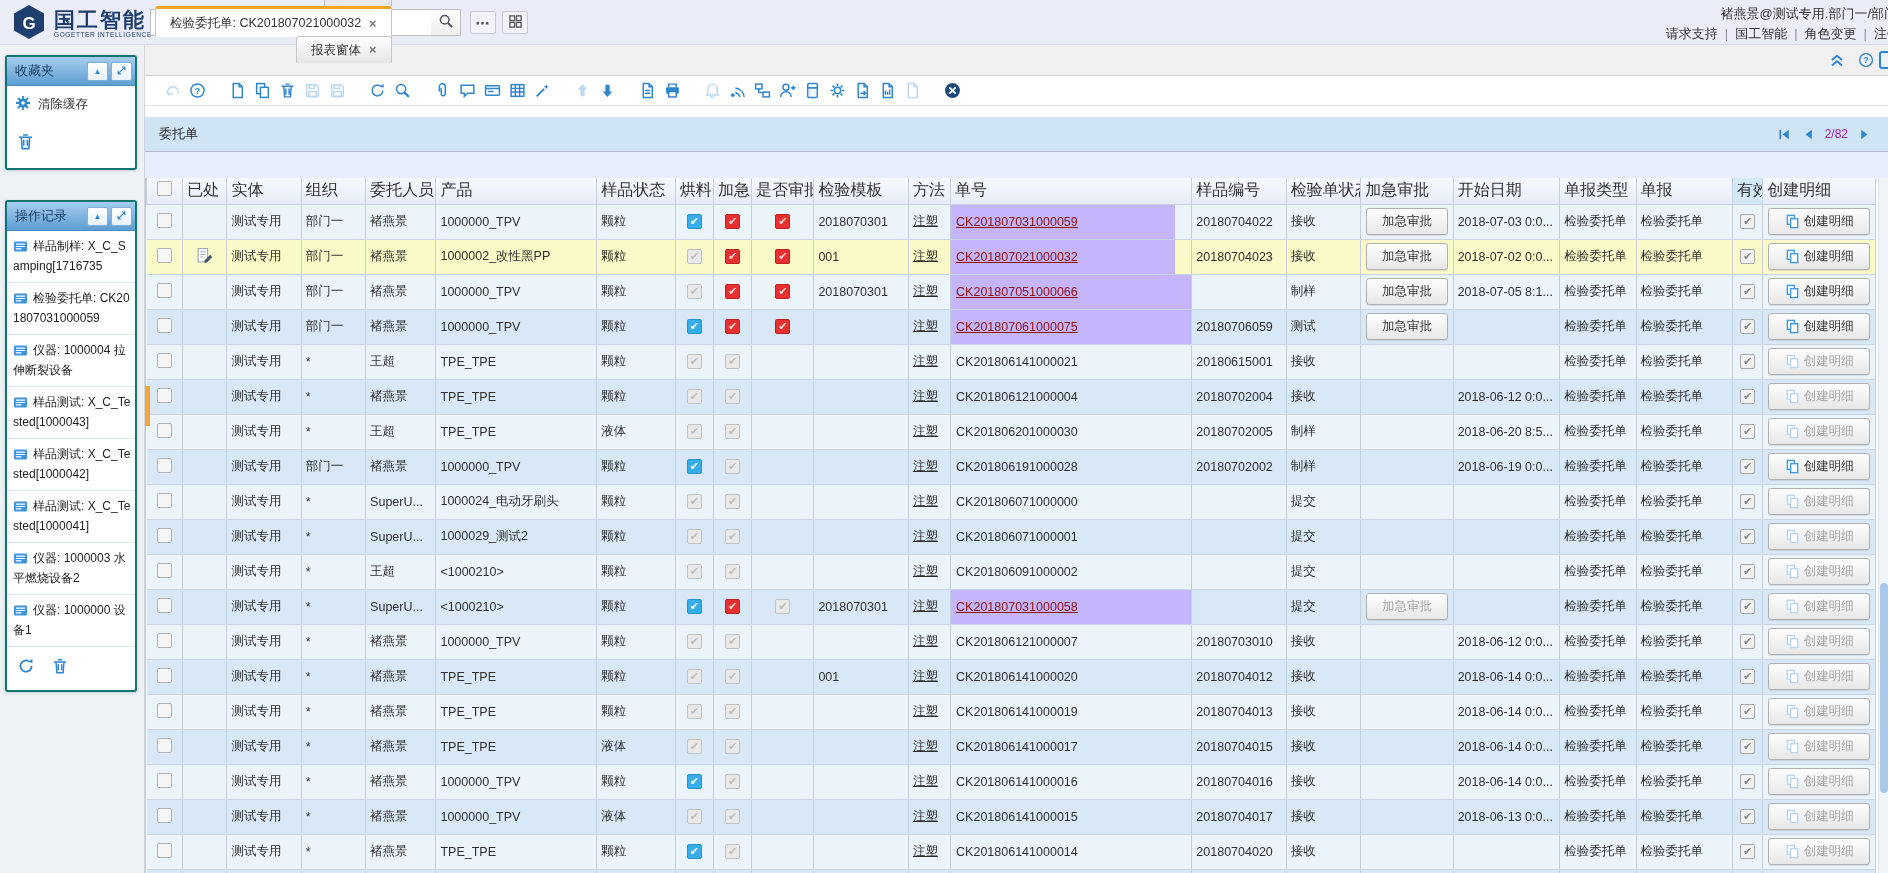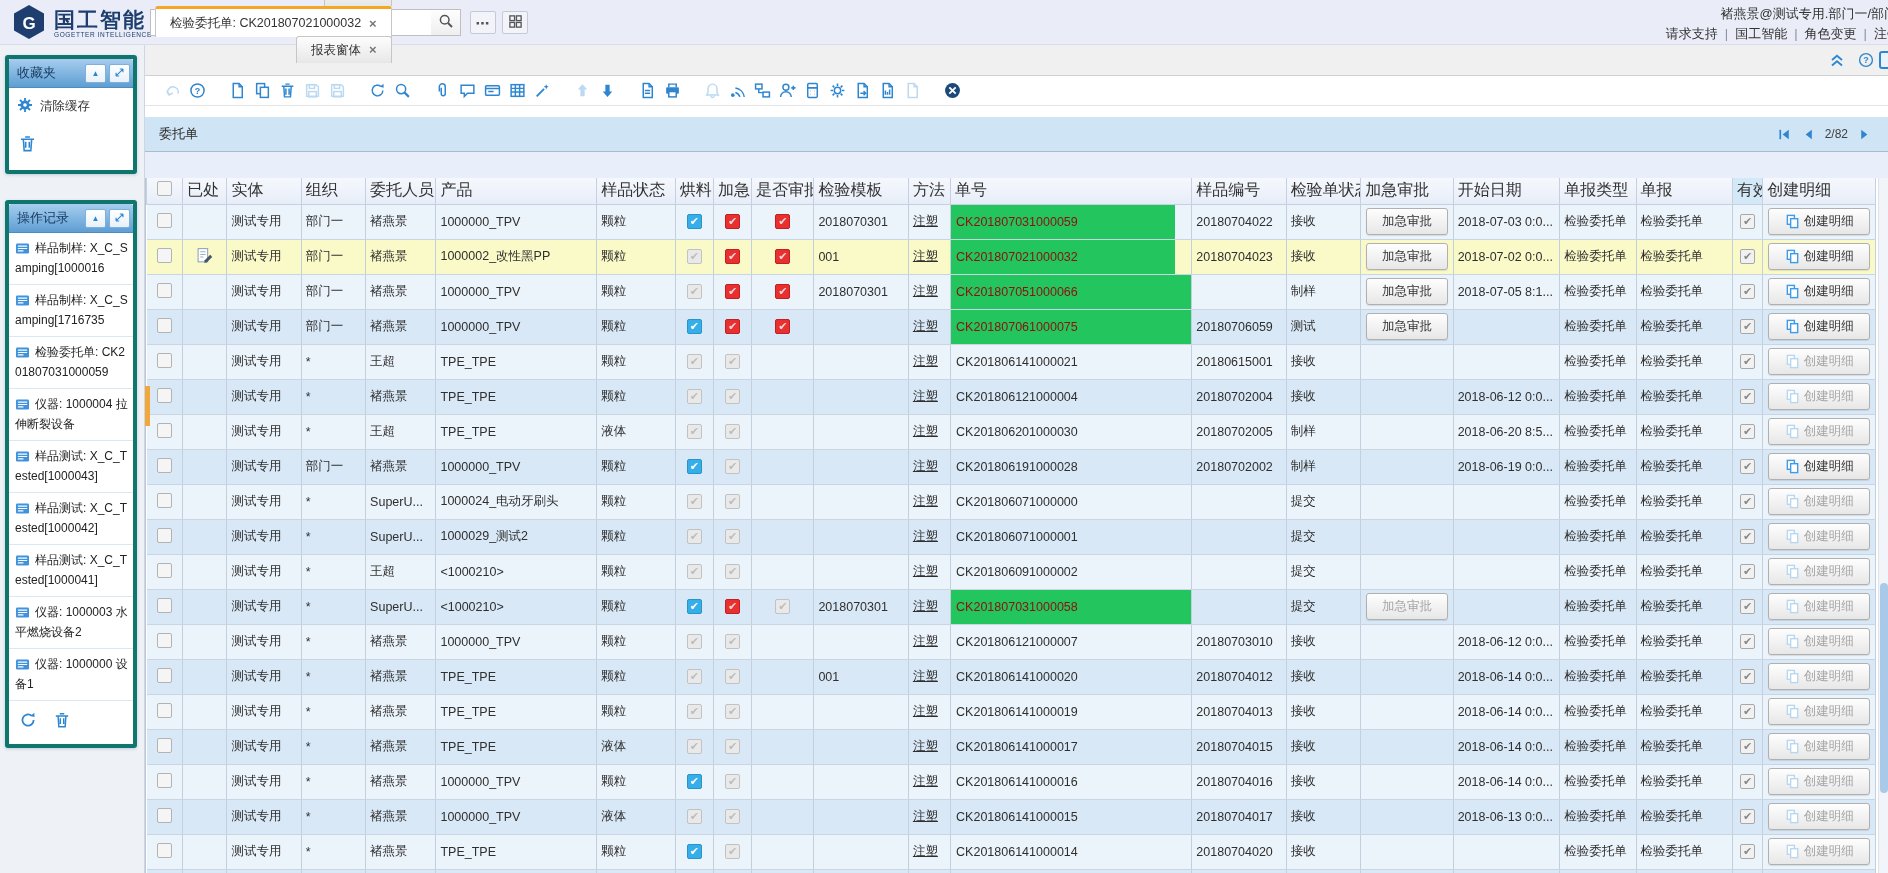--- a/index.html
+++ b/index.html
@@ -17,21 +17,21 @@
   .mini-btn { position:absolute; top:11px; width:26px; height:23px; border:1px solid #c5c9d6; border-radius:2px; background:#f2f4fa; display:flex; align-items:center; justify-content:center; color:#555; cursor:pointer; }
   #dots-btn { left:470px; font-size:14px; font-weight:bold; letter-spacing:1px; }
   #apps-btn { left:502px; }
   .user-line1 { position:absolute; top:5px; right:-22px; font-size:13px; color:#333; white-space:nowrap; }
   .user-line2 { position:absolute; top:25px; right:-12px; font-size:13px; color:#333; white-space:nowrap; }
   .user-line2 .lnk { cursor:pointer; }
   .user-line2 .sep { color:#8b8fa0; margin:0 7px; }
 
   
   #sidebar { position:absolute; left:0; top:45px; width:145px; height:828px; background:#eef1f6; border-right:1px solid #cfd6e0; }
-  .panel { position:absolute; left:5px; width:132px; background:#fff; border:4px solid #0f766e; border-radius:3px; box-shadow:0 1px 3px rgba(60,90,130,.25); }
+  .panel { position:absolute; left:5px; width:132px; background:#fff; border:2px solid #0f766e; border-radius:3px; box-shadow:0 1px 3px rgba(60,90,130,.25); }
   .panel-hd { height:29px; background:linear-gradient(#a6cdee,#5e9ed3); border-bottom:1px solid #4e8bc0; border-radius:2px 2px 0 0; display:flex; align-items:center; padding:0 3px 0 8px; color:#16395e; font-size:13px; }
   .panel-hd .ttl { flex:1; }
   .phbtn { width:21px; height:19px; background:linear-gradient(#fff,#e8f1fa); border:1px solid #7fb0da; border-radius:2px; margin-left:3px; display:flex; align-items:center; justify-content:center; color:#2e86d1; font-size:8px; cursor:pointer; }
   #fav-panel { top:10px; }
   .fav-item { padding:9px 8px 6px 8px; display:flex; align-items:center; gap:7px; font-size:12.5px; color:#333; cursor:pointer; }
   .fav-foot { padding:12px 8px 14px 9px; }
   .rec-list { }
   .rec-item { padding:7px 4px 7px 6px; font-size:12px; line-height:17px; color:#222; border-bottom:1px solid #d9e7f7; cursor:pointer; word-break:break-all; }
   .rec-item .ric { display:inline-block; vertical-align:-3px; margin-right:5px; }
   .rec-foot { padding:10px 8px 12px 10px; display:flex; gap:16px; align-items:center; }
@@ -50,38 +50,38 @@
 
   .toolbar { position:absolute; left:0; top:31px; right:0; height:30px; background:#fff; border-bottom:1px solid #e4e4e4; display:flex; align-items:center; padding-left:15px; }
   .tbi { width:25px; height:22px; display:flex; align-items:center; justify-content:center; color:#2e86d1; cursor:pointer; }
   .tbi.disabled { color:#bcd9f1; cursor:default; }
   .tbi.gapl { margin-left:15px; }
 
   .gapstrip { position:absolute; left:0; top:61px; right:0; height:11px; background:#fff; }
   .bluebar { position:absolute; left:0; top:72px; right:0; height:34px; background:#cfe4f5; display:flex; align-items:center; padding:0 10px 0 14px; font-size:13px; color:#2b2b2b; }
   .bluebar .ttl { flex:1; }
   .pager { display:flex; align-items:center; gap:9px; color:#2e86d1; margin-right:6px; }
-  .pager .pg-txt { color:#404040; font-size:12px; }
+  .pager .pg-txt { color:#a21caf; font-size:12px; }
   .pager .pic { cursor:pointer; display:flex; }
 
   .spacer-row { position:absolute; left:0; top:106px; right:0; height:27px; background:#e9eefb; border-top:1px solid #aeb9c9; }
 
   .tablewrap { position:absolute; left:0; top:133px; width:1732px; height:695px; overflow:hidden; border-left:1px solid #bac7d7; }
   table.grid { border-collapse:collapse; table-layout:fixed; width:1730px; }
   .grid th { height:26px; background:linear-gradient(#f5f8fd,#e7edf8); border:1px solid #c6d0e0; border-top:none; font-weight:normal; text-align:left; padding:0 4px; color:#333; font-size:16px; white-space:nowrap; overflow:hidden; cursor:pointer; }
   .grid th.hl-col { background:#d4e9f7; }
   .grid td { height:35px; border-right:1px solid #c3cfdd; border-bottom:1px solid #c9d5e2; padding:0 4px; font-size:12.5px; color:#2f2f2f; white-space:nowrap; overflow:hidden; }
   tr.odd td { background:#ecf4fb; }
   tr.even td { background:#d9e8f6; }
   tr.selected td { background:#fafac8 !important; }
   td.ctr, th.ctr { text-align:center; }
   .mlink { text-decoration:underline; cursor:pointer; }
   td.codecell { padding:0; }
   .codebar { height:34px; line-height:34px; padding:0 5px; }
-  .codebar.red { background:#22c55e; color:#8e1010; }
+  .codebar.red { background:#c4b5fd; color:#8e1010;text-decoration:underline; }
   .codebar.partial { width:calc(100% - 16px); }
 
   .cb { width:15px; height:15px; border:1px solid #9a9a9a; border-radius:2px; display:inline-block; line-height:13px; text-align:center; font-size:11px; background:#fff; cursor:pointer; }
   .cb-sel { background:#f5f5f5; border-color:#b3b3b3; }
   .cb-blue { background:#35aeea; border-color:#2a93c8; color:#fff; }
   .cb-red { background:#e93030; border-color:#c02020; color:#f0d6d6; }
   .cb-off { background:#e9e9e9; border-color:#c2c2c2; color:#bdbdbd; }
   .cb-valid { background:#f1f1f1; border-color:#a8a8a8; color:#8a8a8a; cursor:default; }
 
   .pushbtn { display:inline-flex; align-items:center; justify-content:center; gap:4px; border:1px solid #b0b0b0; border-radius:3px; background:linear-gradient(#fefefe,#e7e7e7); font-size:12.5px; color:#333; cursor:pointer; box-shadow:0 1px 1px rgba(0,0,0,.1); }
@@ -170,24 +170,20 @@
         <span class="phbtn">
             <span>▲</span>
           </span>
         <span class="phbtn">
             <span><svg width="11" height="11" viewBox="0 0 16 16">
                 <path d="M3 13L13 3M3 13v-4.5M3 13h4.5M13 3v4.5M13 3H8.5" fill="none" stroke="#2e86d1" stroke-width="1.6"></path>
               </svg></span>
           </span>
       </div>
       <div class="rec-list">
-          <div class="rec-item"><span class="ric"><svg width="15" height="13" viewBox="0 0 16 14">
-                <rect x="1" y="1.5" width="14" height="11" rx="1.5" fill="#3f93dc"></rect>
-                <path d="M3 4.5h10M3 7h10M3 9.5h6" stroke="#fff" stroke-width="1.2"></path>
-              </svg></span><span>样品制样: X_C_Samping[1000016</span></div>
           <div class="rec-item"><span class="ric"><svg width="15" height="13" viewBox="0 0 16 14">
                 <rect x="1" y="1.5" width="14" height="11" rx="1.5" fill="#3f93dc"></rect>
                 <path d="M3 4.5h10M3 7h10M3 9.5h6" stroke="#fff" stroke-width="1.2"></path>
               </svg></span><span>样品制样: X_C_Samping[1716735</span></div>
           <div class="rec-item"><span class="ric"><svg width="15" height="13" viewBox="0 0 16 14">
                 <rect x="1" y="1.5" width="14" height="11" rx="1.5" fill="#3f93dc"></rect>
                 <path d="M3 4.5h10M3 7h10M3 9.5h6" stroke="#fff" stroke-width="1.2"></path>
               </svg></span><span>检验委托单: CK201807031000059</span></div>
           <div class="rec-item"><span class="ric"><svg width="15" height="13" viewBox="0 0 16 14">
                 <rect x="1" y="1.5" width="14" height="11" rx="1.5" fill="#3f93dc"></rect>

